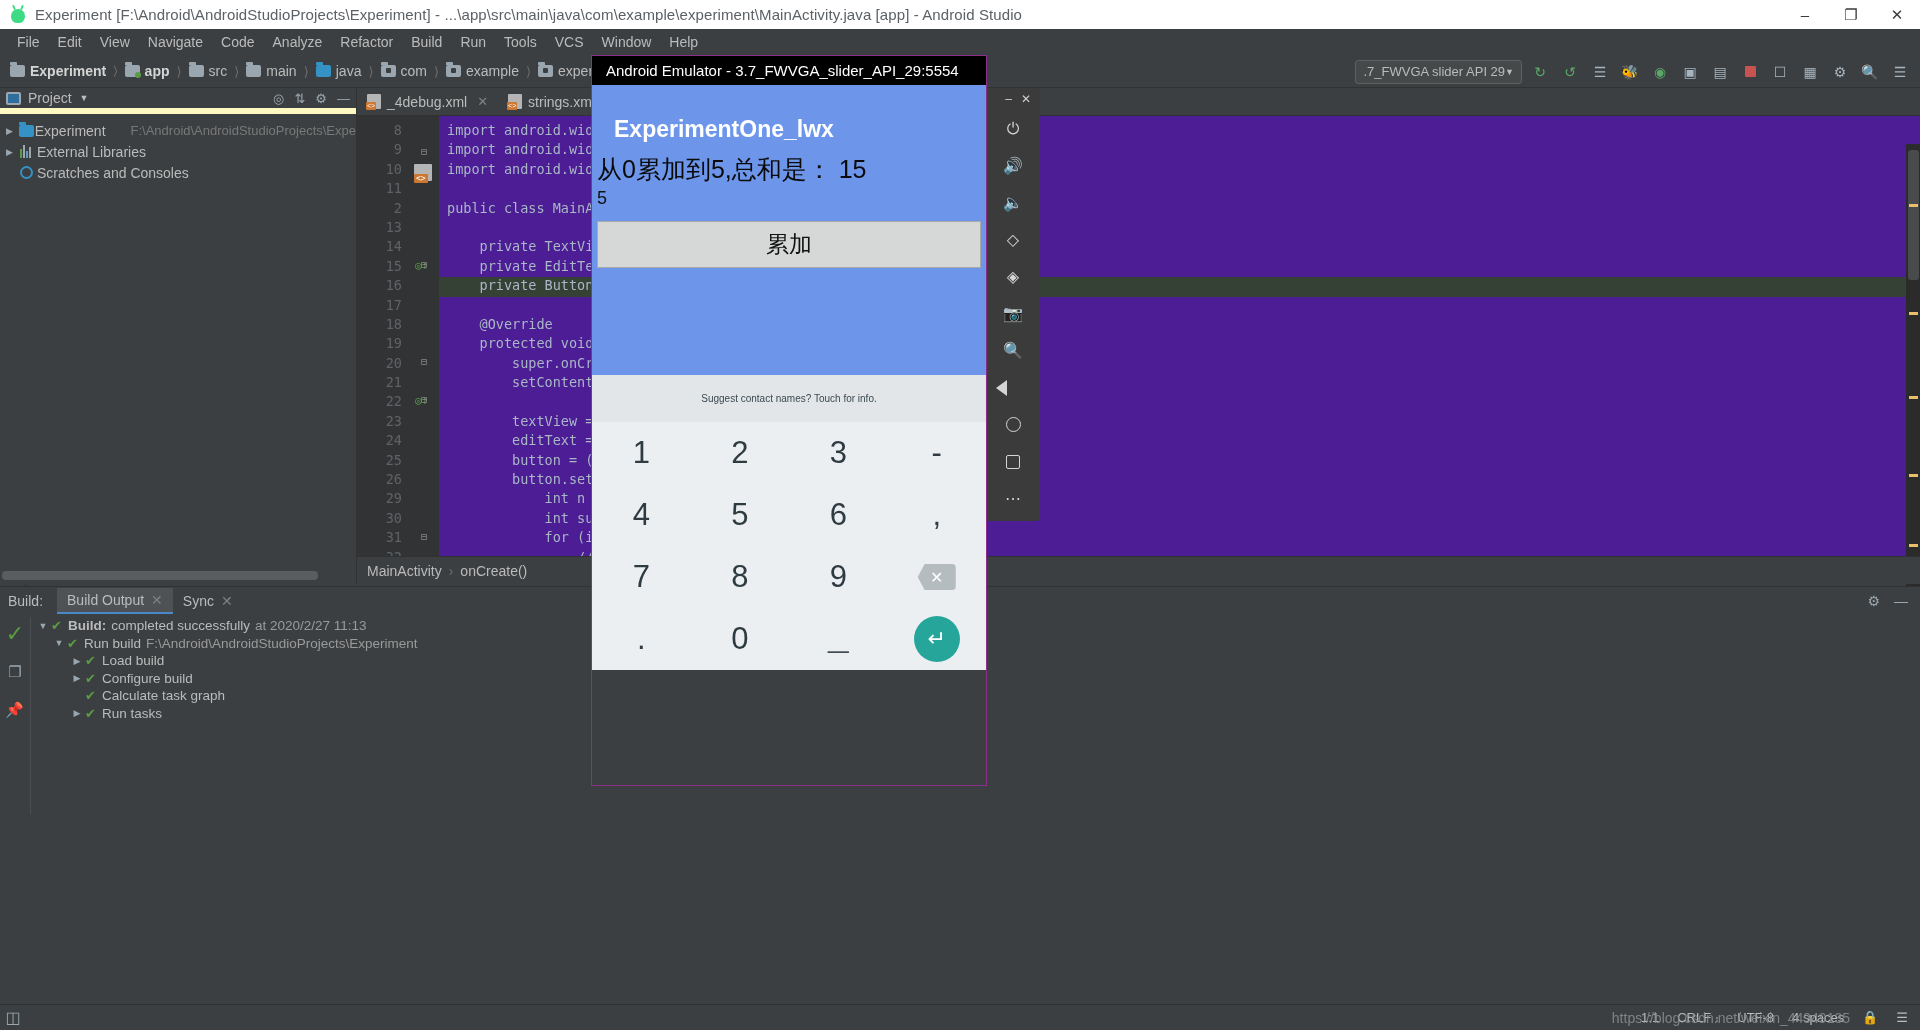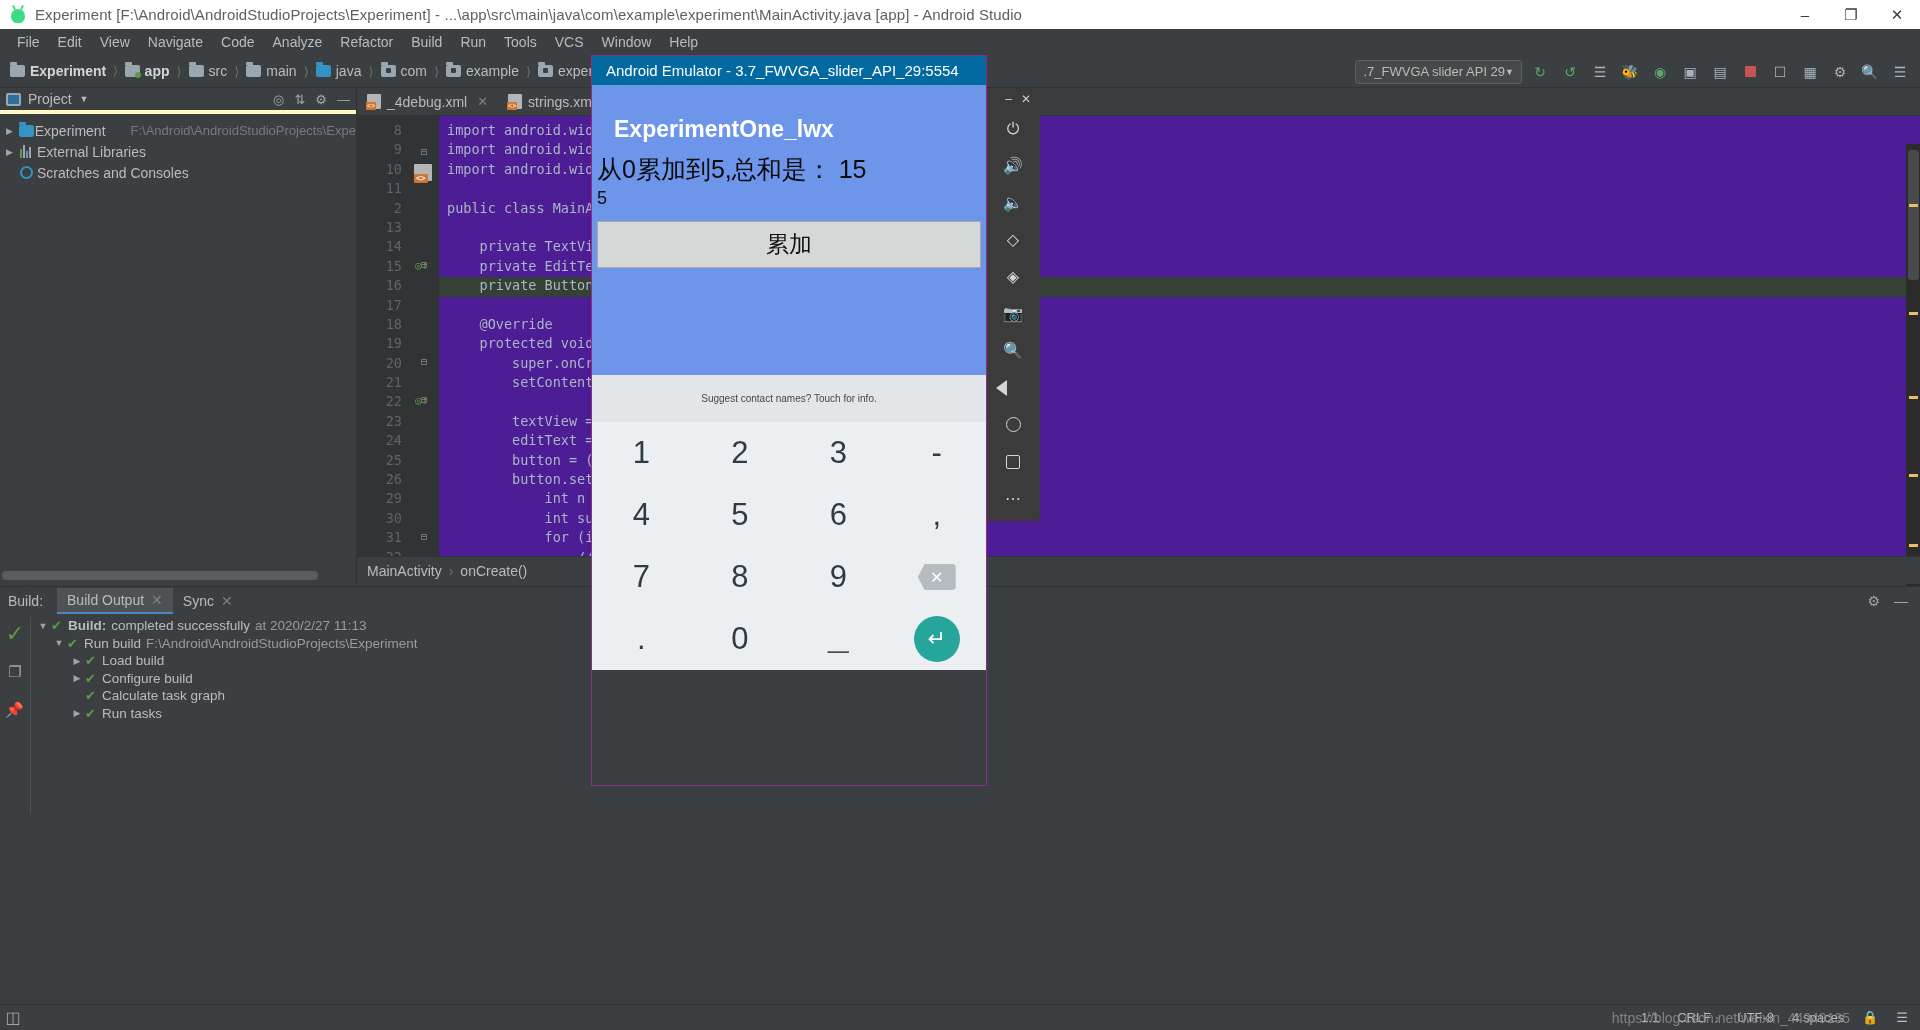--- a/index.html
+++ b/index.html
@@ -72,21 +72,21 @@
   .left-strip {
     position: absolute; left: 0; top: 88px; width: 26px; height: 710px;
     background: #3c3f41; border-right: 1px solid #323232;
   }
   
   .project-panel {
     position: absolute; left: 0; top: 88px; width: 357px; height: 496px;
     background: #3c3f41; border-right: 1px solid #323232;
   }
   .panel-head { height: 26px; display: flex; align-items: center; padding: 0 6px;
-     border-bottom: 4px solid #fef9c3; justify-content: flex-end; }
+     border-bottom: 6px solid #fef9c3; justify-content: flex-end; }
   .panel-head .p-ico { width: 15px; height: 13px; border: 2px solid #9aa7b0; background: #2d6e9e;
      border-radius: 2px; margin-right: 7px; }
   .panel-head .p-title { font-size: 14px; color: #bbbbbb; }
   .panel-head .caret { font-size: 9px; color: #bbb; margin-left: 8px; }
   .panel-head .head-icons { margin-left: auto; display: flex; gap: 10px; align-items: center; color: #9aa7b0; font-size: 13px; }
   .tree { padding-top: 6px; }
   .tree-row { display: flex; align-items: center; height: 21px; padding-left: 6px; font-size: 14px; color: #bbbbbb; }
   .tri { width: 14px; color: #9aa7b0; font-size: 9px; }
   .tree-row .t-ico { width: 17px; display: flex; align-items: center; }
   .path-dim { color: #787878; margin-left: 25px; font-size: 13px; }
@@ -146,21 +146,21 @@
   .statusbar { position: absolute; left: 0; bottom: 0; width: 1920px; height: 26px;
      background: #3c3f41; border-top: 1px solid #323232; display: flex; align-items: center; }
   .sb-left { width: 26px; display: flex; justify-content: center; color: #9aa7b0; }
   .sb-right { margin-left: auto; display: flex; align-items: center; gap: 18px;
      padding-right: 12px; font-size: 13px; color: #bbbbbb; }
   .watermark { position: absolute; right: 70px; bottom: 4px; font-size: 14px; color: #8a8f93; opacity: .85; }
 
   
   .emu { position: absolute; left: 592px; top: 56px; width: 394px; height: 729px;
      box-shadow: 0 0 0 1px #8b2f8b; }
-  .emu-title { height: 29px; background: #0369a1; display: flex; align-items: center;
+  .emu-title { height: 29px; background: #000000; display: flex; align-items: center;
      padding-left: 14px; color: #ffffff; font-size: 15px; }
   .emu-status { height: 29px; background: #000000; display: flex; align-items: center;
      padding: 0 10px; color: #ffffff; }
   .emu-clock { font-size: 17px; font-weight: bold; letter-spacing: .5px; }
   .kbd-ico { margin-left: 18px; width: 19px; height: 11px; border: 1.5px solid #ffffff; border-radius: 2px;
      display: flex; flex-wrap: wrap; align-content: center; justify-content: center; gap: 1px; padding: 1px; }
   .kbd-ico i { width: 2px; height: 2px; background: #fff; display: block; }
   .sd-ico { margin-left: 14px; width: 14px; height: 18px; background: #fff; border-radius: 1px;
      clip-path: polygon(0 0, 70% 0, 100% 22%, 100% 100%, 0 100%); }
   .emu-right { margin-left: auto; display: flex; align-items: center; gap: 7px; }

